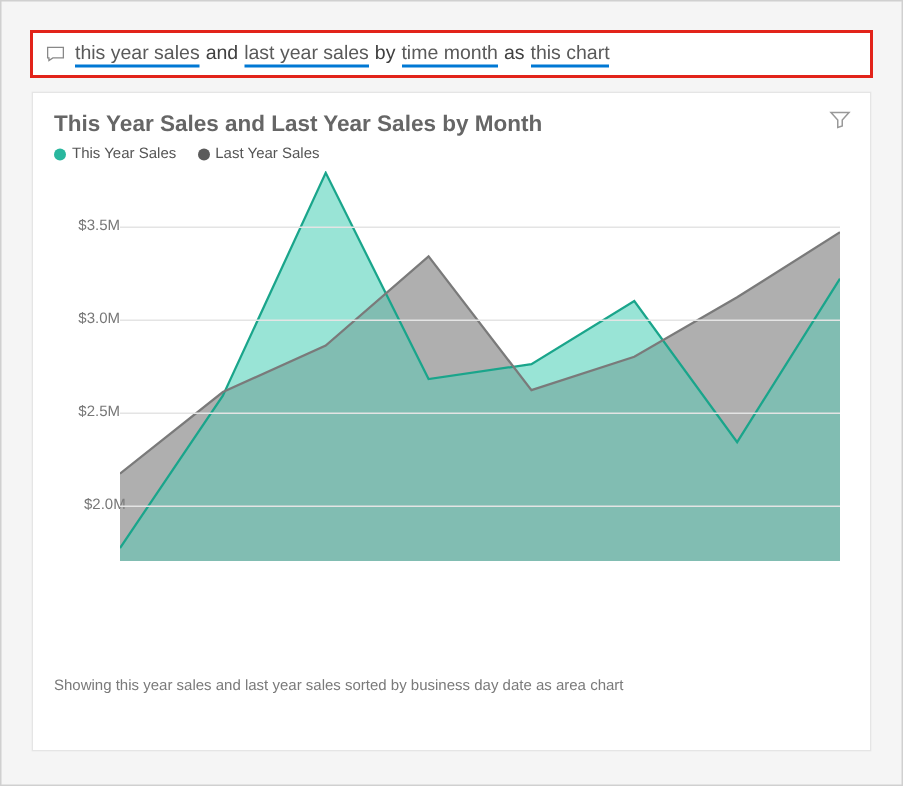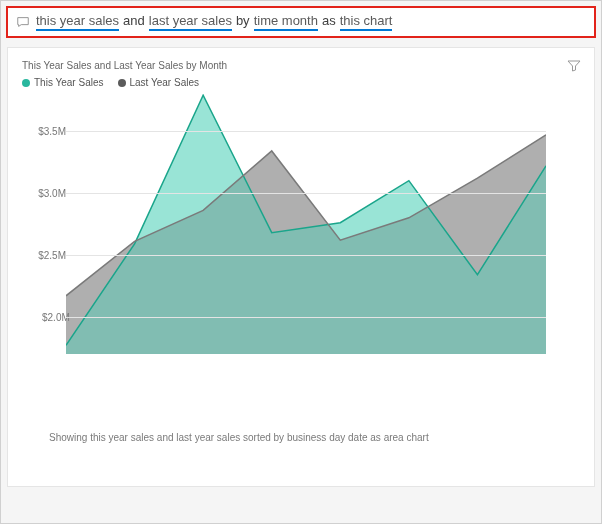--- a/index.html
+++ b/index.html
@@ -8,21 +8,21 @@
     background: #fff;
     width: 602px;
     height: 524px;
     overflow: hidden;
   }
   .frame {
     width: 602px;
     height: 524px;
     border: 1px solid #d0d0d0;
     background: #f5f5f5;
-    padding: 6px;
+    padding: 20px;
   }
   .qna-bar {
     display: flex;
     align-items: center;
     gap: 6px;
     height: 30px;
     padding: 0 8px;
     background: #fff;
     border: 1px solid #d8d8d8;
     outline: 2px solid #e2231a;
@@ -37,32 +37,32 @@
   .panel {
     margin-top: 10px;
     background: #fff;
     border: 1px solid #e5e5e5;
     width: 100%;
     height: 440px;
     padding: 12px 14px 10px 14px;
     position: relative;
   }
   .filter-icon { position: absolute; top: 10px; right: 12px; }
-  .chart-title { font-size: 10px; color: #666; margin-bottom: 6px; }
+  .chart-title { font-size: 15px; color: #666; margin-bottom: 6px; font-weight: bold; }
   .legend { display: flex; gap: 14px; margin-bottom: 6px; font-size: 10px; color: #555; }
   .legend-item { display: flex; align-items: center; gap: 4px; }
   .swatch { width: 8px; height: 8px; border-radius: 50%; }
   .plot-wrap { position: relative; width: 520px; height: 320px; margin-left: 4px; }
   .y-axis { position: absolute; left: 0; top: 0; bottom: 30px; width: 40px; }
   .y-tick { position: absolute; left: 0; right: 0; font-size: 10px; color: #777; text-align: right; transform: translateY(-50%); }
   .grid-line { position: absolute; left: 40px; right: 0; height: 1px; background: #e4e4e4; }
   .x-axis { position: absolute; left: 40px; right: 0; bottom: 0; height: 26px; }
   .x-tick { position: absolute; font-size: 10px; color: #777; transform: translateX(-50%); top: 6px; white-space: nowrap; }
   .plot-svg { position: absolute; left: 40px; top: 0; }
-  .footer-note { font-size: 10px; color: #7a7a7a; margin-top: 18px; margin-left: 27px; }
+  .footer-note { font-size: 10px; color: #7a7a7a; margin-top: 18px; }
 </style>
 </head>
 <body>
 
 <div class="frame">
 
   <div class="qna-bar">
     <svg width="14" height="14" viewBox="0 0 16 16">
       <path d="M2 3h12v8H6l-3 2v-2H2z" fill="none" stroke="#888" stroke-width="1"></path>
     </svg>

